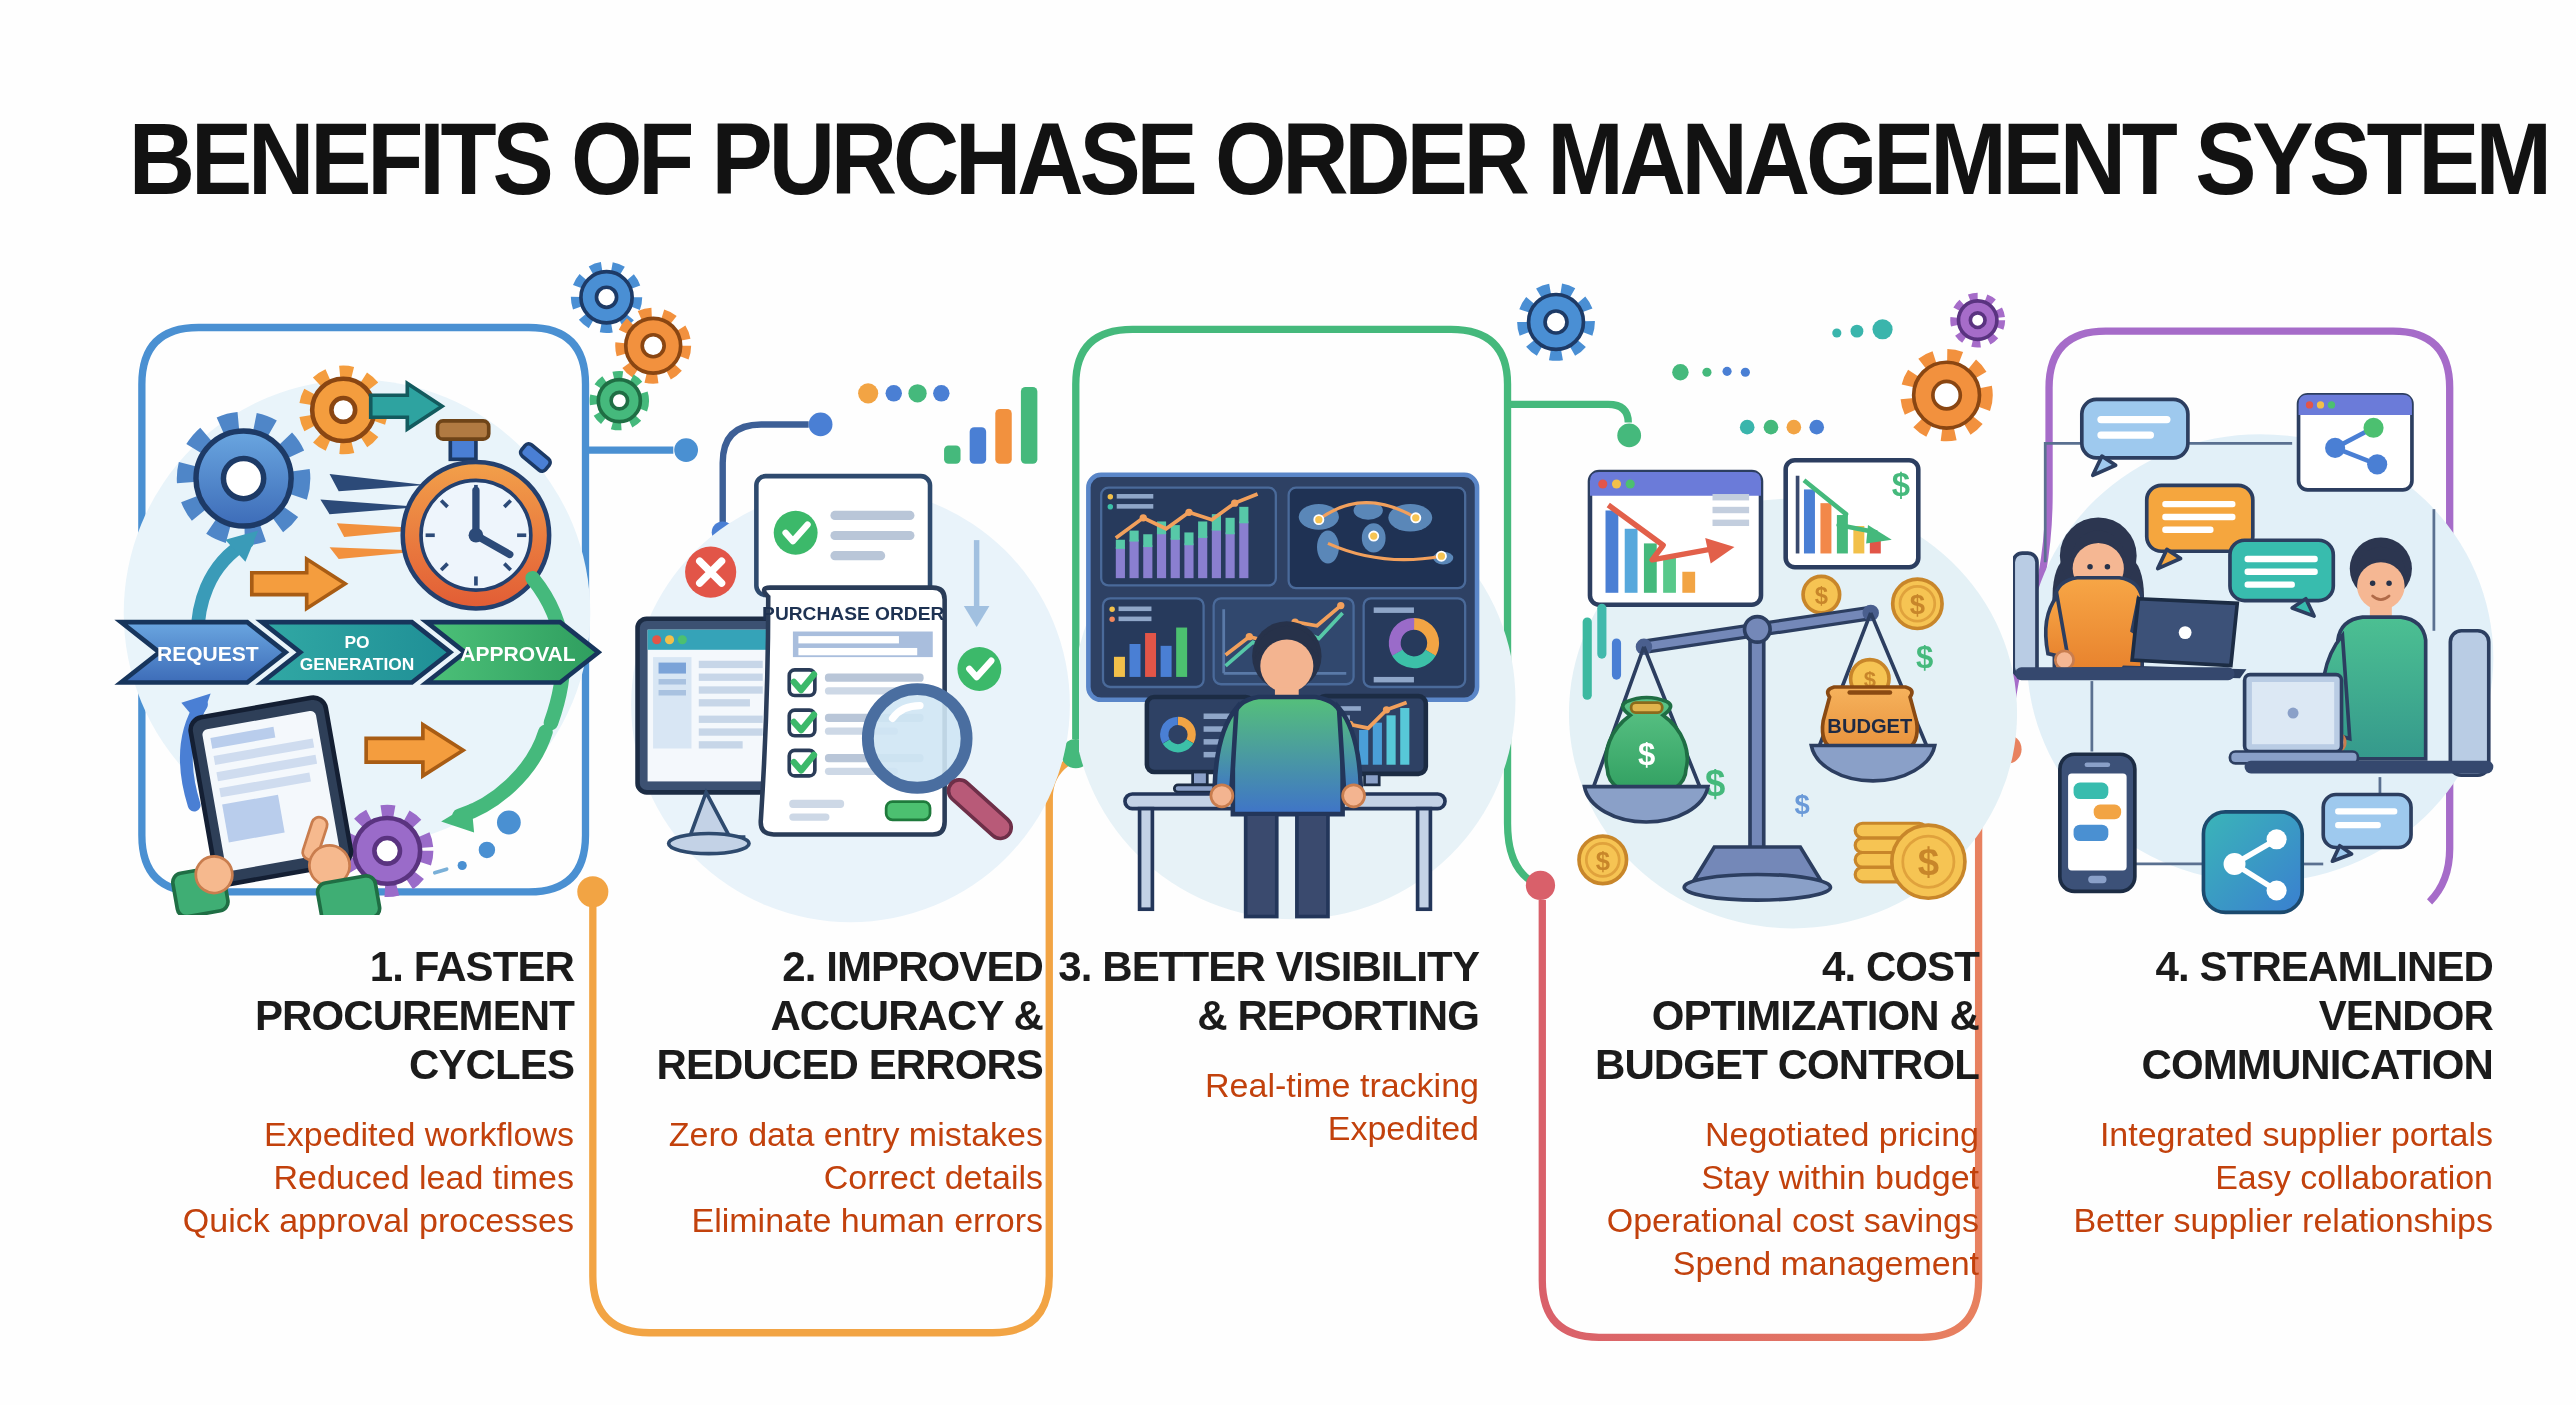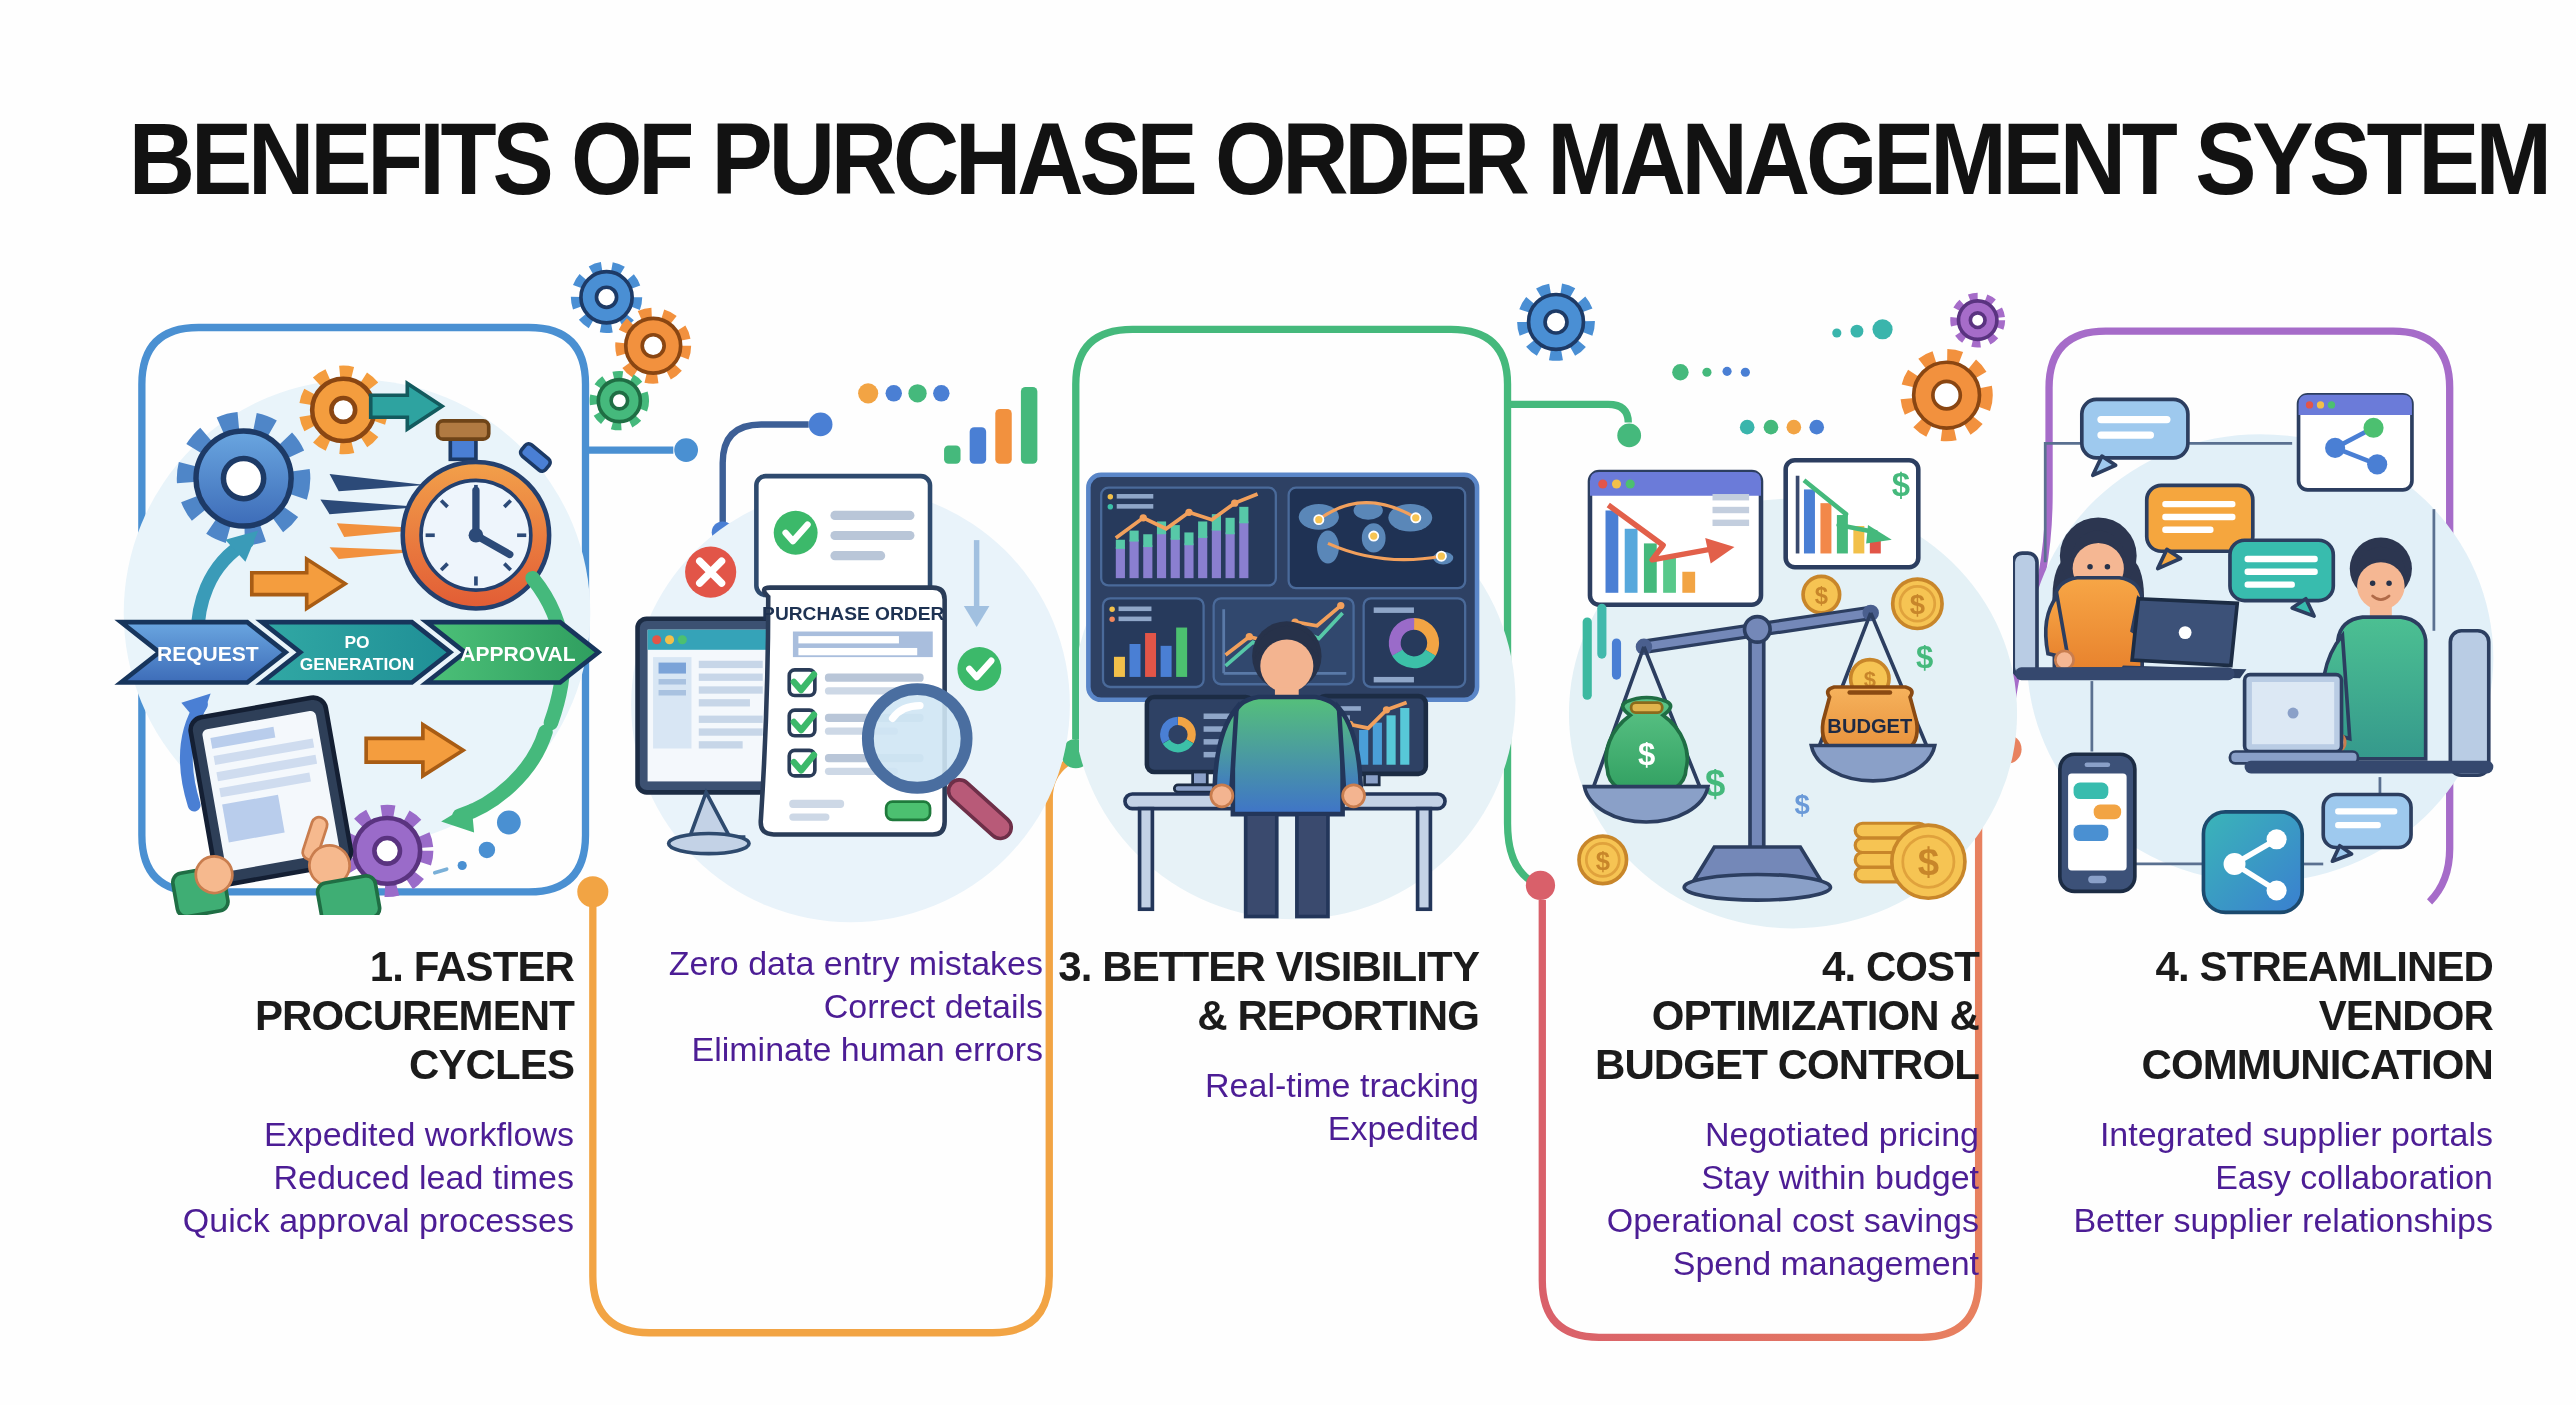--- a/index.html
+++ b/index.html
@@ -5,21 +5,21 @@
   html,body{margin:0;padding:0;background:#fff;}
   .stage{position:relative;width:2576px;height:1405px;background:#fefefe;
          font-family:"Liberation Sans",sans-serif;overflow:hidden;}
   .title{position:absolute;top:101px;left:0;width:100%;text-align:center;
          font-size:102px;font-weight:800;letter-spacing:-4.6px;color:#121212;
          transform:scaleX(.9);white-space:nowrap;}
   svg.layer{position:absolute;left:0;top:0;}
   .illus{position:absolute;}
   .tblock{position:absolute;top:942px;text-align:right;color:#1b1b1b;z-index:5;}
   .tblock h2{font-size:42px;line-height:1.17;margin:0 0 24px 0;font-weight:800;letter-spacing:-0.9px;}
-  .tblock .pt{font-size:34px;line-height:1.26;color:#4c1d95;font-weight:400;}
+  .tblock .pt{font-size:34px;line-height:1.26;color:#c2410c;font-weight:400;}
   text{font-family:"Liberation Sans",sans-serif;}
   .wlbl{fill:#ffffff;font-weight:bold;}
 </style>
 </head>
 <body>
 
 <div class="stage">
 
   <div class="title">BENEFITS OF PURCHASE ORDER MANAGEMENT SYSTEM</div>
 
@@ -695,20 +695,21 @@
   </svg>
 
   <div class="tblock" style="left:135px;width:439px">
     <h2>1. FASTER PROCUREMENT CYCLES</h2>
     <div class="pt">Expedited workflows</div>
     <div class="pt">Reduced lead times</div>
     <div class="pt">Quick approval processes</div>
   </div>
 
   <div class="tblock" style="left:604px;width:439px">
+    <h2>2. IMPROVED ACCURACY &amp; REDUCED ERRORS</h2>
     <div class="pt">Zero data entry mistakes</div>
     <div class="pt">Correct details</div>
     <div class="pt">Eliminate human errors</div>
   </div>
 
   <div class="tblock" style="left:1040px;width:439px">
     <h2>3. BETTER VISIBILITY &amp; REPORTING</h2>
     <div class="pt">Real-time tracking</div>
     <div class="pt">Expedited</div>
   </div>

